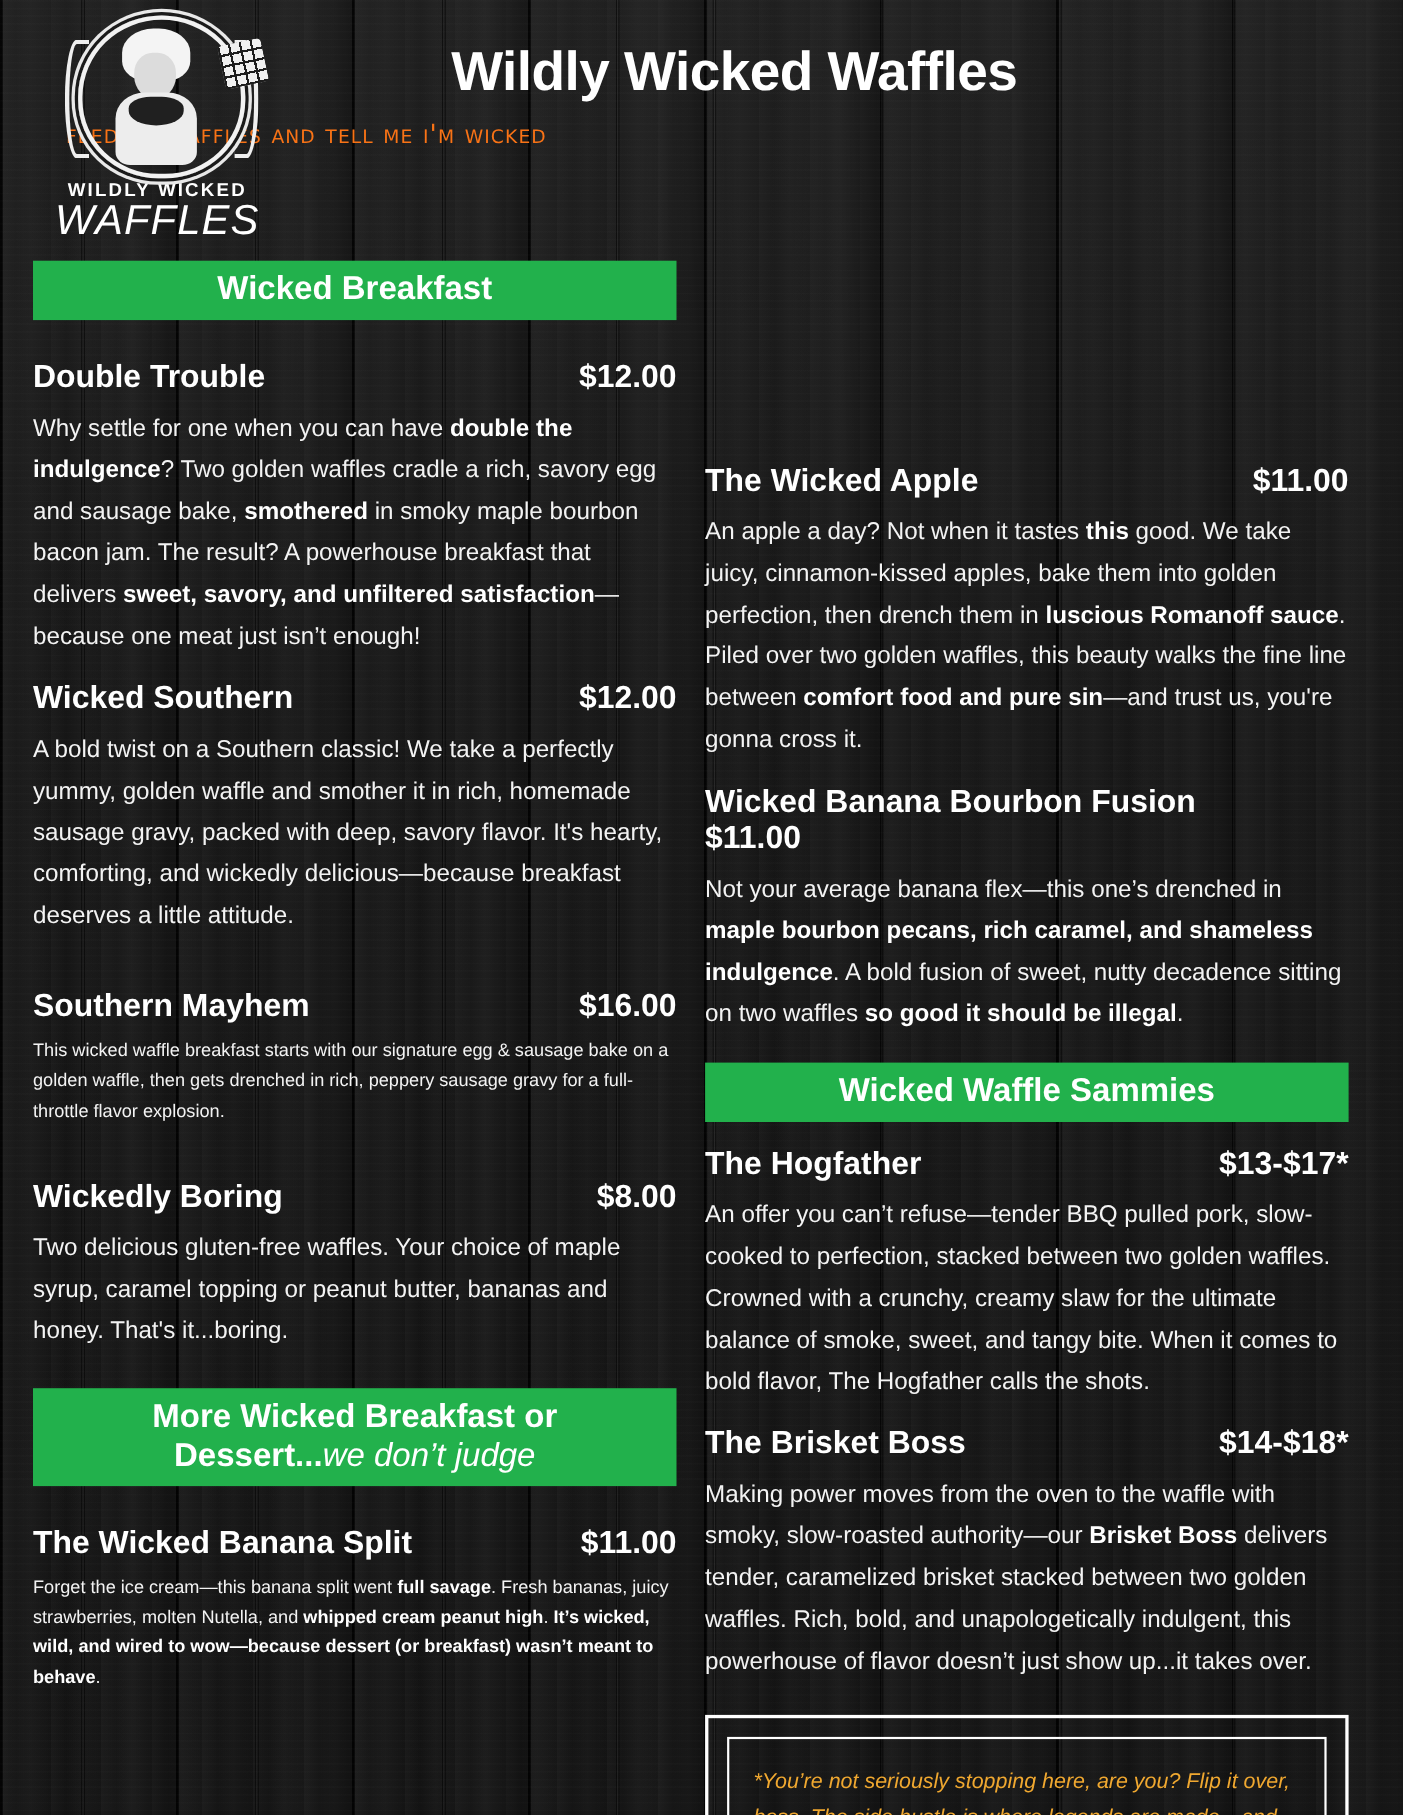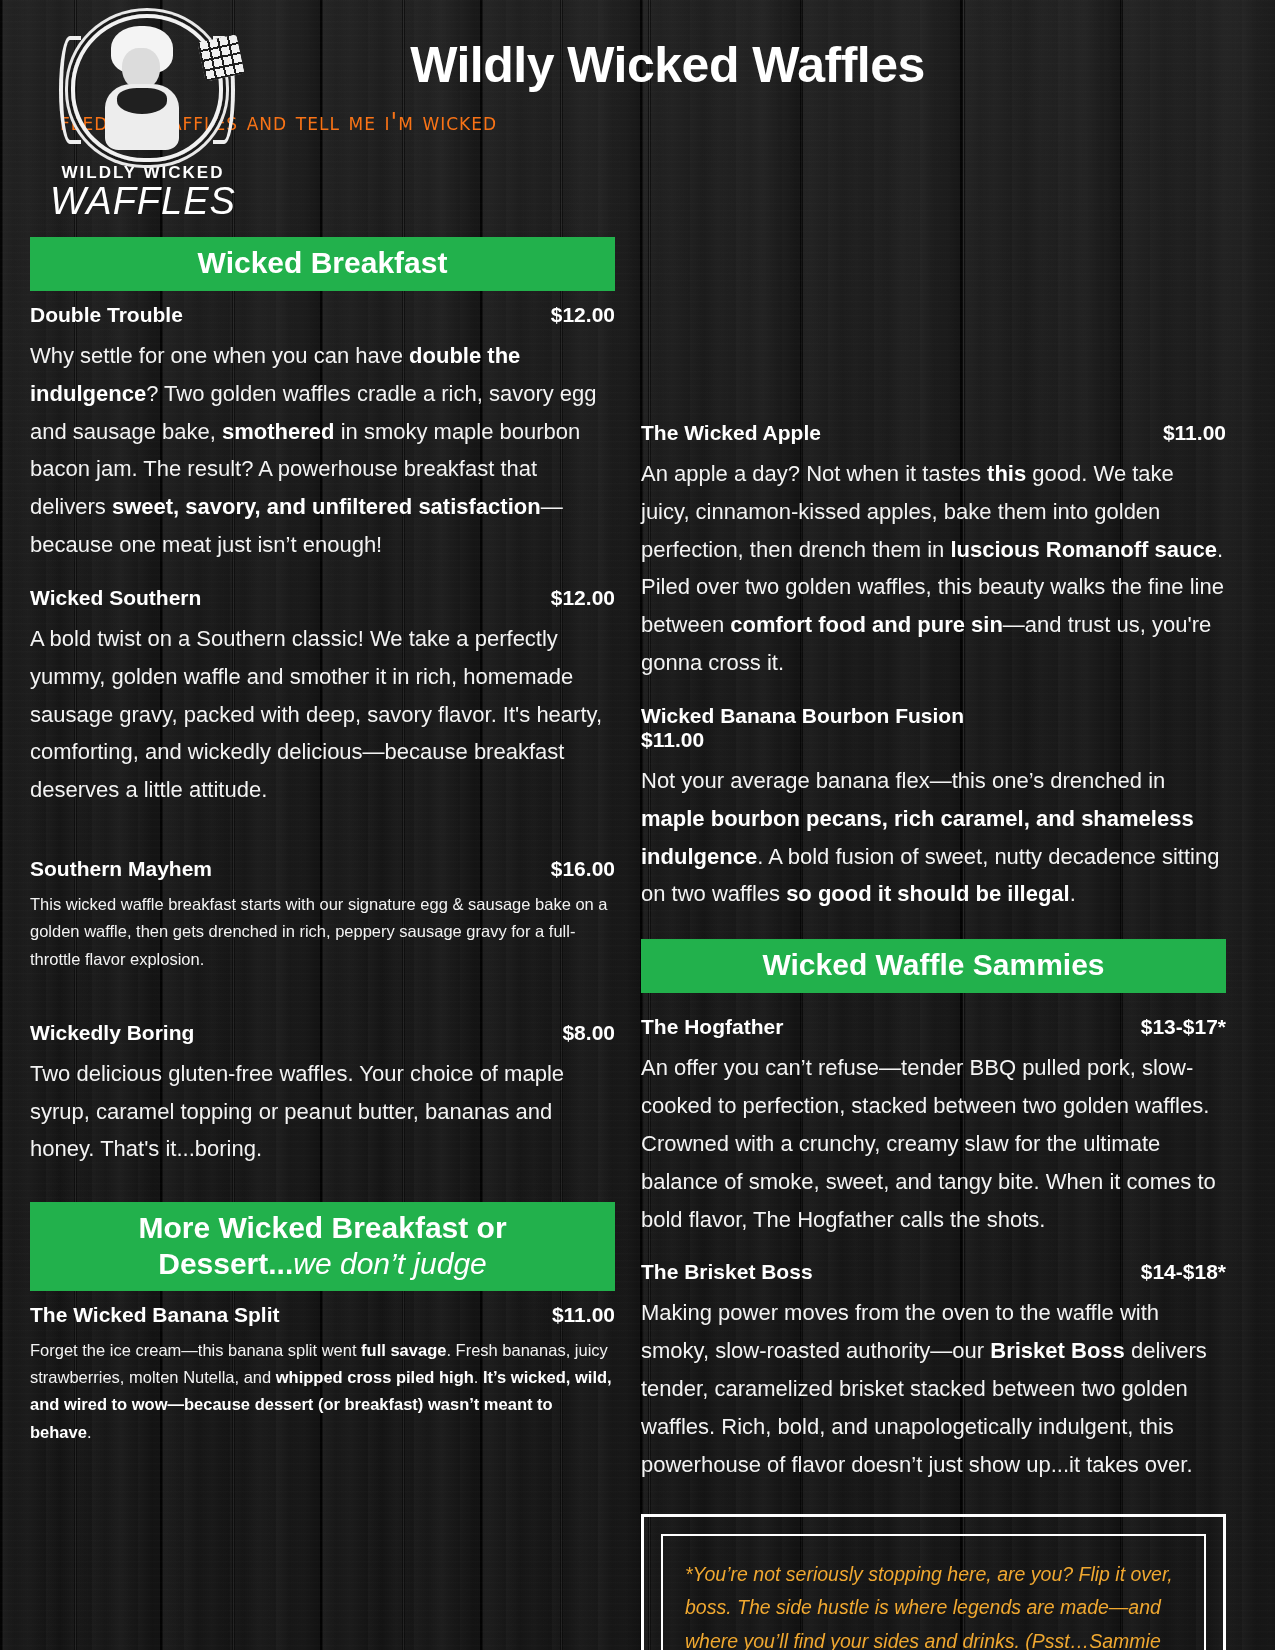--- a/index.html
+++ b/index.html
@@ -199,37 +199,37 @@
   .col-left { padding-top: 42px; }
   .col-right { padding-top: 8px; }
 
   .section-banner {
     background: #22b14c;
     color: #ffffff;
     text-align: center;
     font-size: 30px;
     font-weight: bold;
     padding: 9px 6px 11px;
-    margin-bottom: 12px;
+    margin-bottom: 36px;
   }
   .section-banner.two-line {
     line-height: 1.18;
     padding: 8px 6px 10px;
   }
   .banner-italic {
     font-style: italic;
     font-weight: normal;
   }
 
   .item { margin-bottom: 22px; }
   .item-head {
     display: flex;
     justify-content: space-between;
     align-items: baseline;
-    font-size: 21px;
+    font-size: 29px;
     font-weight: bold;
     margin-bottom: 10px;
   }
   .item-head .name { padding-right: 12px; }
   .item-head .price { white-space: nowrap; }
   .item-head.stacked { display: block; }
   .item-head.stacked .price { display: block; }
 
   .desc {
     font-size: 22px;
@@ -344,21 +344,21 @@
         <div>
           <span>Dessert...</span><span class="banner-italic">we don’t judge</span>
         </div>
       </div>
 
       <div class="item">
         <div class="item-head">
           <span class="name">The Wicked Banana Split</span>
           <span class="price">$11.00</span>
         </div>
-        <div class="desc small">Forget the ice cream—this banana split went <b>full savage</b>. Fresh bananas, juicy strawberries, molten Nutella, and <b>whipped cross piled high</b>. <b>It’s wicked, wild, and wired to wow—because dessert (or breakfast) wasn’t meant to behave</b>.</div>
+        <div class="desc small">Forget the ice cream—this banana split went <b>full savage</b>. Fresh bananas, juicy strawberries, molten Nutella, and <b>whipped cream peanut high</b>. <b>It’s wicked, wild, and wired to wow—because dessert (or breakfast) wasn’t meant to behave</b>.</div>
       </div>
 
     </div>
 
     <div class="col col-right">
 
       <div class="item" style="margin-top:218px;">
         <div class="item-head">
           <span class="name">The Wicked Apple</span>
           <span class="price">$11.00</span>

